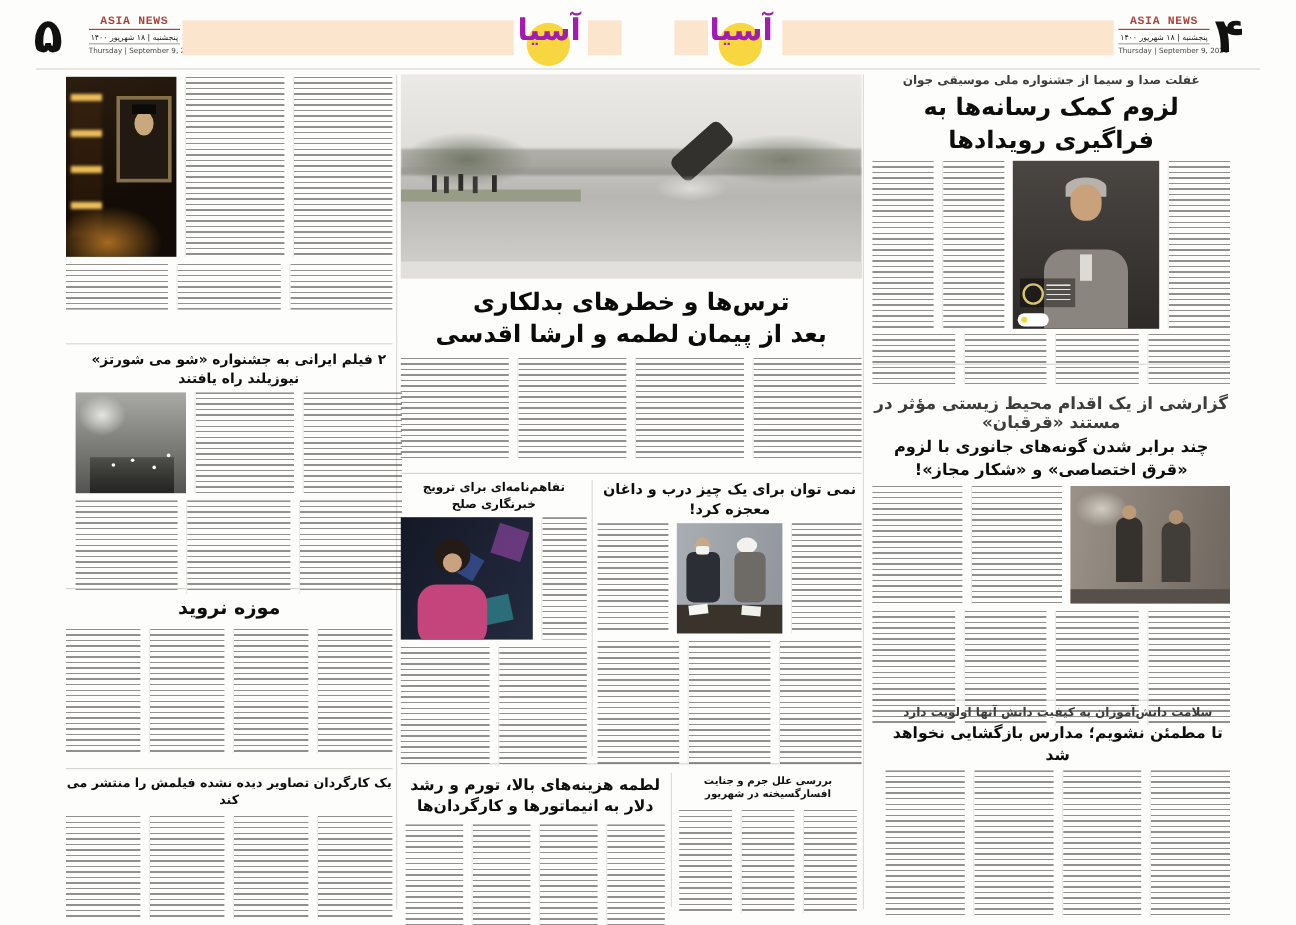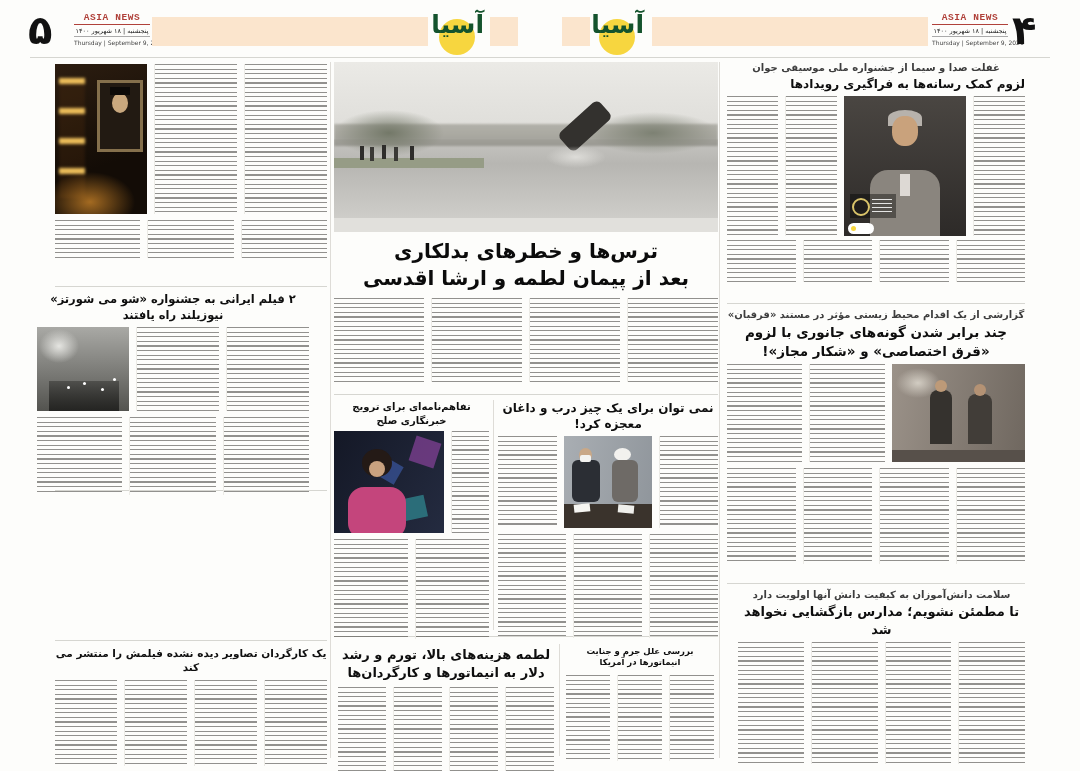--- a/index.html
+++ b/index.html
@@ -8,21 +8,21 @@
   .abs{position:absolute;}
   
   .pagenum{font-weight:700;font-size:40px;line-height:1;color:#111;}
   .hdrblk{text-align:center;width:76px;}
   .brand{color:#b0413a;font-family:Liberation Mono, monospace;font-weight:700;font-size:9.5px;letter-spacing:.6px;white-space:nowrap;}
   .datefa{font-size:6.5px;border-top:1px solid #b0413a;border-bottom:1px solid #aaa;padding:1.5px 0;margin-top:1px;direction:rtl;white-space:nowrap;}
   .dateen{font-size:6px;color:#444;padding-top:1.5px;white-space:nowrap;}
   .bar{background:#fbe5cd;}
   .logo{width:52px;height:50px;}
   .logo .sun{position:absolute;left:5px;bottom:1px;width:36px;height:36px;border-radius:50%;background:#f7d63f;}
-  .logo .word{position:absolute;right:2px;top:4px;font-size:25px;font-weight:700;color:#14532d;}
+  .logo .word{position:absolute;right:2px;top:4px;font-size:25px;font-weight:700;color:#a21caf;}
   
   .hrule{background:#d6d6d1;height:1px;}
   .vrule{background:#dedcd7;width:1px;}
   
   .art{position:absolute;direction:rtl;}
   .art h2,.art h3,.art h4{margin:0 0 4px 0;text-align:center;font-weight:700;color:#0e0e0e;line-height:1.35;}
   .kick{text-align:center;color:#3d3d3d;font-weight:700;margin-bottom:3px;}
   .row{display:flex;direction:ltr;gap:7px;}
   .cols{display:flex;direction:ltr;gap:7px;margin-top:6px;}
   .c{flex:1;background:repeating-linear-gradient(to bottom,rgba(58,56,52,.55) 0 1.2px,transparent 1.2px 4.6px);}
@@ -90,38 +90,47 @@
       <div class="c" style="height:150px;"></div>
       <div class="c" style="height:150px;"></div>
     </div>
     <div class="cols">
       <div class="c" style="height:38px;"></div>
       <div class="c" style="height:38px;"></div>
       <div class="c" style="height:38px;"></div>
     </div>
   </div>
 
-  <div class="art" style="left:37px;top:292px;width:272px;">
+  <div class="art" style="left:63px;top:292px;width:272px;">
     <h3 style="font-size:11.5px;">۲ فیلم ایرانی به جشنواره «شو می شورتز» نیوزیلند راه یافتند</h3>
     <div class="row">
       <div class="photo" style="width:92px;height:84px;background:linear-gradient(#a9a9a5,#53534f);">
         <div class="ph-shape" style="left:2px;top:2px;width:40px;height:34px;background:radial-gradient(closest-side,#e5e5e1,transparent);"></div>
         <div class="ph-shape" style="left:12px;bottom:0;width:70px;height:30px;background:linear-gradient(#39393698,#242422);"></div>
         <div class="ph-shape" style="left:30px;bottom:22px;width:3px;height:3px;border-radius:50%;background:#fff;box-shadow:16px -4px 0 #fff,34px 2px 0 #fff,46px -8px 0 #fff;"></div>
       </div>
       <div class="c" style="height:84px;"></div>
       <div class="c" style="height:84px;"></div>
     </div>
     <div class="cols">
       <div class="c" style="height:78px;"></div>
       <div class="c" style="height:78px;"></div>
       <div class="c" style="height:78px;"></div>
     </div>
   </div>
 
+  <div class="art" style="left:55px;top:496px;width:272px;">
+    <h3 style="font-size:16px;">موزه نروید</h3>
+    <div class="cols">
+      <div class="c" style="height:104px;"></div>
+      <div class="c" style="height:104px;"></div>
+      <div class="c" style="height:104px;"></div>
+      <div class="c" style="height:104px;"></div>
+    </div>
+  </div>
 
   <div class="art" style="left:55px;top:646px;width:272px;">
     <h3 style="font-size:10.5px;">یک کارگردان تصاویر دیده نشده فیلمش را منتشر می کند</h3>
     <div class="cols">
       <div class="c" style="height:86px;"></div>
       <div class="c" style="height:86px;"></div>
       <div class="c" style="height:86px;"></div>
       <div class="c" style="height:86px;"></div>
     </div>
   </div>
@@ -195,31 +204,31 @@
     <h4 style="font-size:13px;">لطمه هزینه‌های بالا، تورم و رشد دلار به انیماتورها و کارگردان‌ها</h4>
     <div class="cols">
       <div class="c" style="height:86px;"></div>
       <div class="c" style="height:86px;"></div>
       <div class="c" style="height:86px;"></div>
       <div class="c" style="height:86px;"></div>
     </div>
   </div>
 
   <div class="art" style="left:566px;top:646px;width:148px;">
-    <h4 style="font-size:8.5px;">بررسی علل جرم و جنایت انیماتورها در آمریکا</h4>
+    <h4 style="font-size:8.5px;">بررسی علل جرم و جنایت افسارگسیخته در شهریور</h4>
     <div class="cols">
       <div class="c" style="height:86px;"></div>
       <div class="c" style="height:86px;"></div>
       <div class="c" style="height:86px;"></div>
     </div>
   </div>
 
   <div class="art" style="left:727px;top:62px;width:298px;">
     <div class="kick" style="font-size:10px;">غفلت صدا و سیما از جشنواره ملی موسیقی جوان</div>
-    <h2 style="font-size:12px;text-align:right;">لزوم کمک رسانه‌ها به فراگیری رویدادها</h2>
+    <h2 style="font-size:20px;">لزوم کمک رسانه‌ها به فراگیری رویدادها</h2>
     <div class="row" style="margin-top:3px;">
       <div class="c" style="height:140px;"></div>
       <div class="c" style="height:140px;"></div>
       <div class="photo" style="width:122px;height:140px;background:linear-gradient(#4a4642,#2d2a28);">
         <div class="ph-shape" style="left:44px;top:14px;width:34px;height:16px;border-radius:50% 50% 0 0;background:#b7b2ac;"></div>
         <div class="ph-shape" style="left:48px;top:20px;width:26px;height:30px;border-radius:45%;background:#c9a27c;"></div>
         <div class="ph-shape" style="left:26px;bottom:0;width:70px;height:66px;border-radius:18px 18px 0 0;background:#8a857e;"></div>
         <div class="ph-shape" style="left:56px;bottom:40px;width:10px;height:22px;background:#ddd9d4;"></div>
         <div class="ph-shape" style="left:6px;bottom:18px;width:46px;height:24px;background:rgba(0,0,0,.4);">
           <div class="ph-shape" style="left:2px;top:4px;width:14px;height:14px;border-radius:50%;border:2px solid #d9c36a;"></div>
@@ -233,21 +242,21 @@
     </div>
     <div class="cols" style="margin-top:4px;">
       <div class="c" style="height:42px;"></div>
       <div class="c" style="height:42px;"></div>
       <div class="c" style="height:42px;"></div>
       <div class="c" style="height:42px;"></div>
     </div>
   </div>
 
   <div class="art" style="left:727px;top:309px;width:298px;">
-    <div class="kick" style="font-size:10px;">گزارشی از یک اقدام محیط زیستی مؤثر در مستند «قرقبان»</div>
+    <div class="kick" style="font-size:14px;margin-top:20px;">گزارشی از یک اقدام محیط زیستی مؤثر در مستند «قرقبان»</div>
     <h2 style="font-size:13.5px;margin-bottom:1px;">چند برابر شدن گونه‌های جانوری با لزوم</h2>
     <h2 style="font-size:13.5px;">«قرق اختصاصی» و «شکار مجاز»!</h2>
     <div class="row" style="margin-top:4px;">
       <div class="c" style="height:98px;"></div>
       <div class="c" style="height:98px;"></div>
       <div class="photo" style="width:133px;height:98px;background:linear-gradient(100deg,#9b9289,#6f675f);">
         <div class="ph-shape" style="left:4px;top:4px;width:44px;height:30px;background:radial-gradient(closest-side,#d2ccc2,transparent);"></div>
         <div class="ph-shape" style="left:38px;top:26px;width:22px;height:54px;border-radius:8px 8px 0 0;background:#35322e;"></div>
         <div class="ph-shape" style="left:43px;top:16px;width:12px;height:12px;border-radius:50%;background:#bd9a78;"></div>
         <div class="ph-shape" style="left:76px;top:30px;width:24px;height:50px;border-radius:8px 8px 0 0;background:#413d38;"></div>

